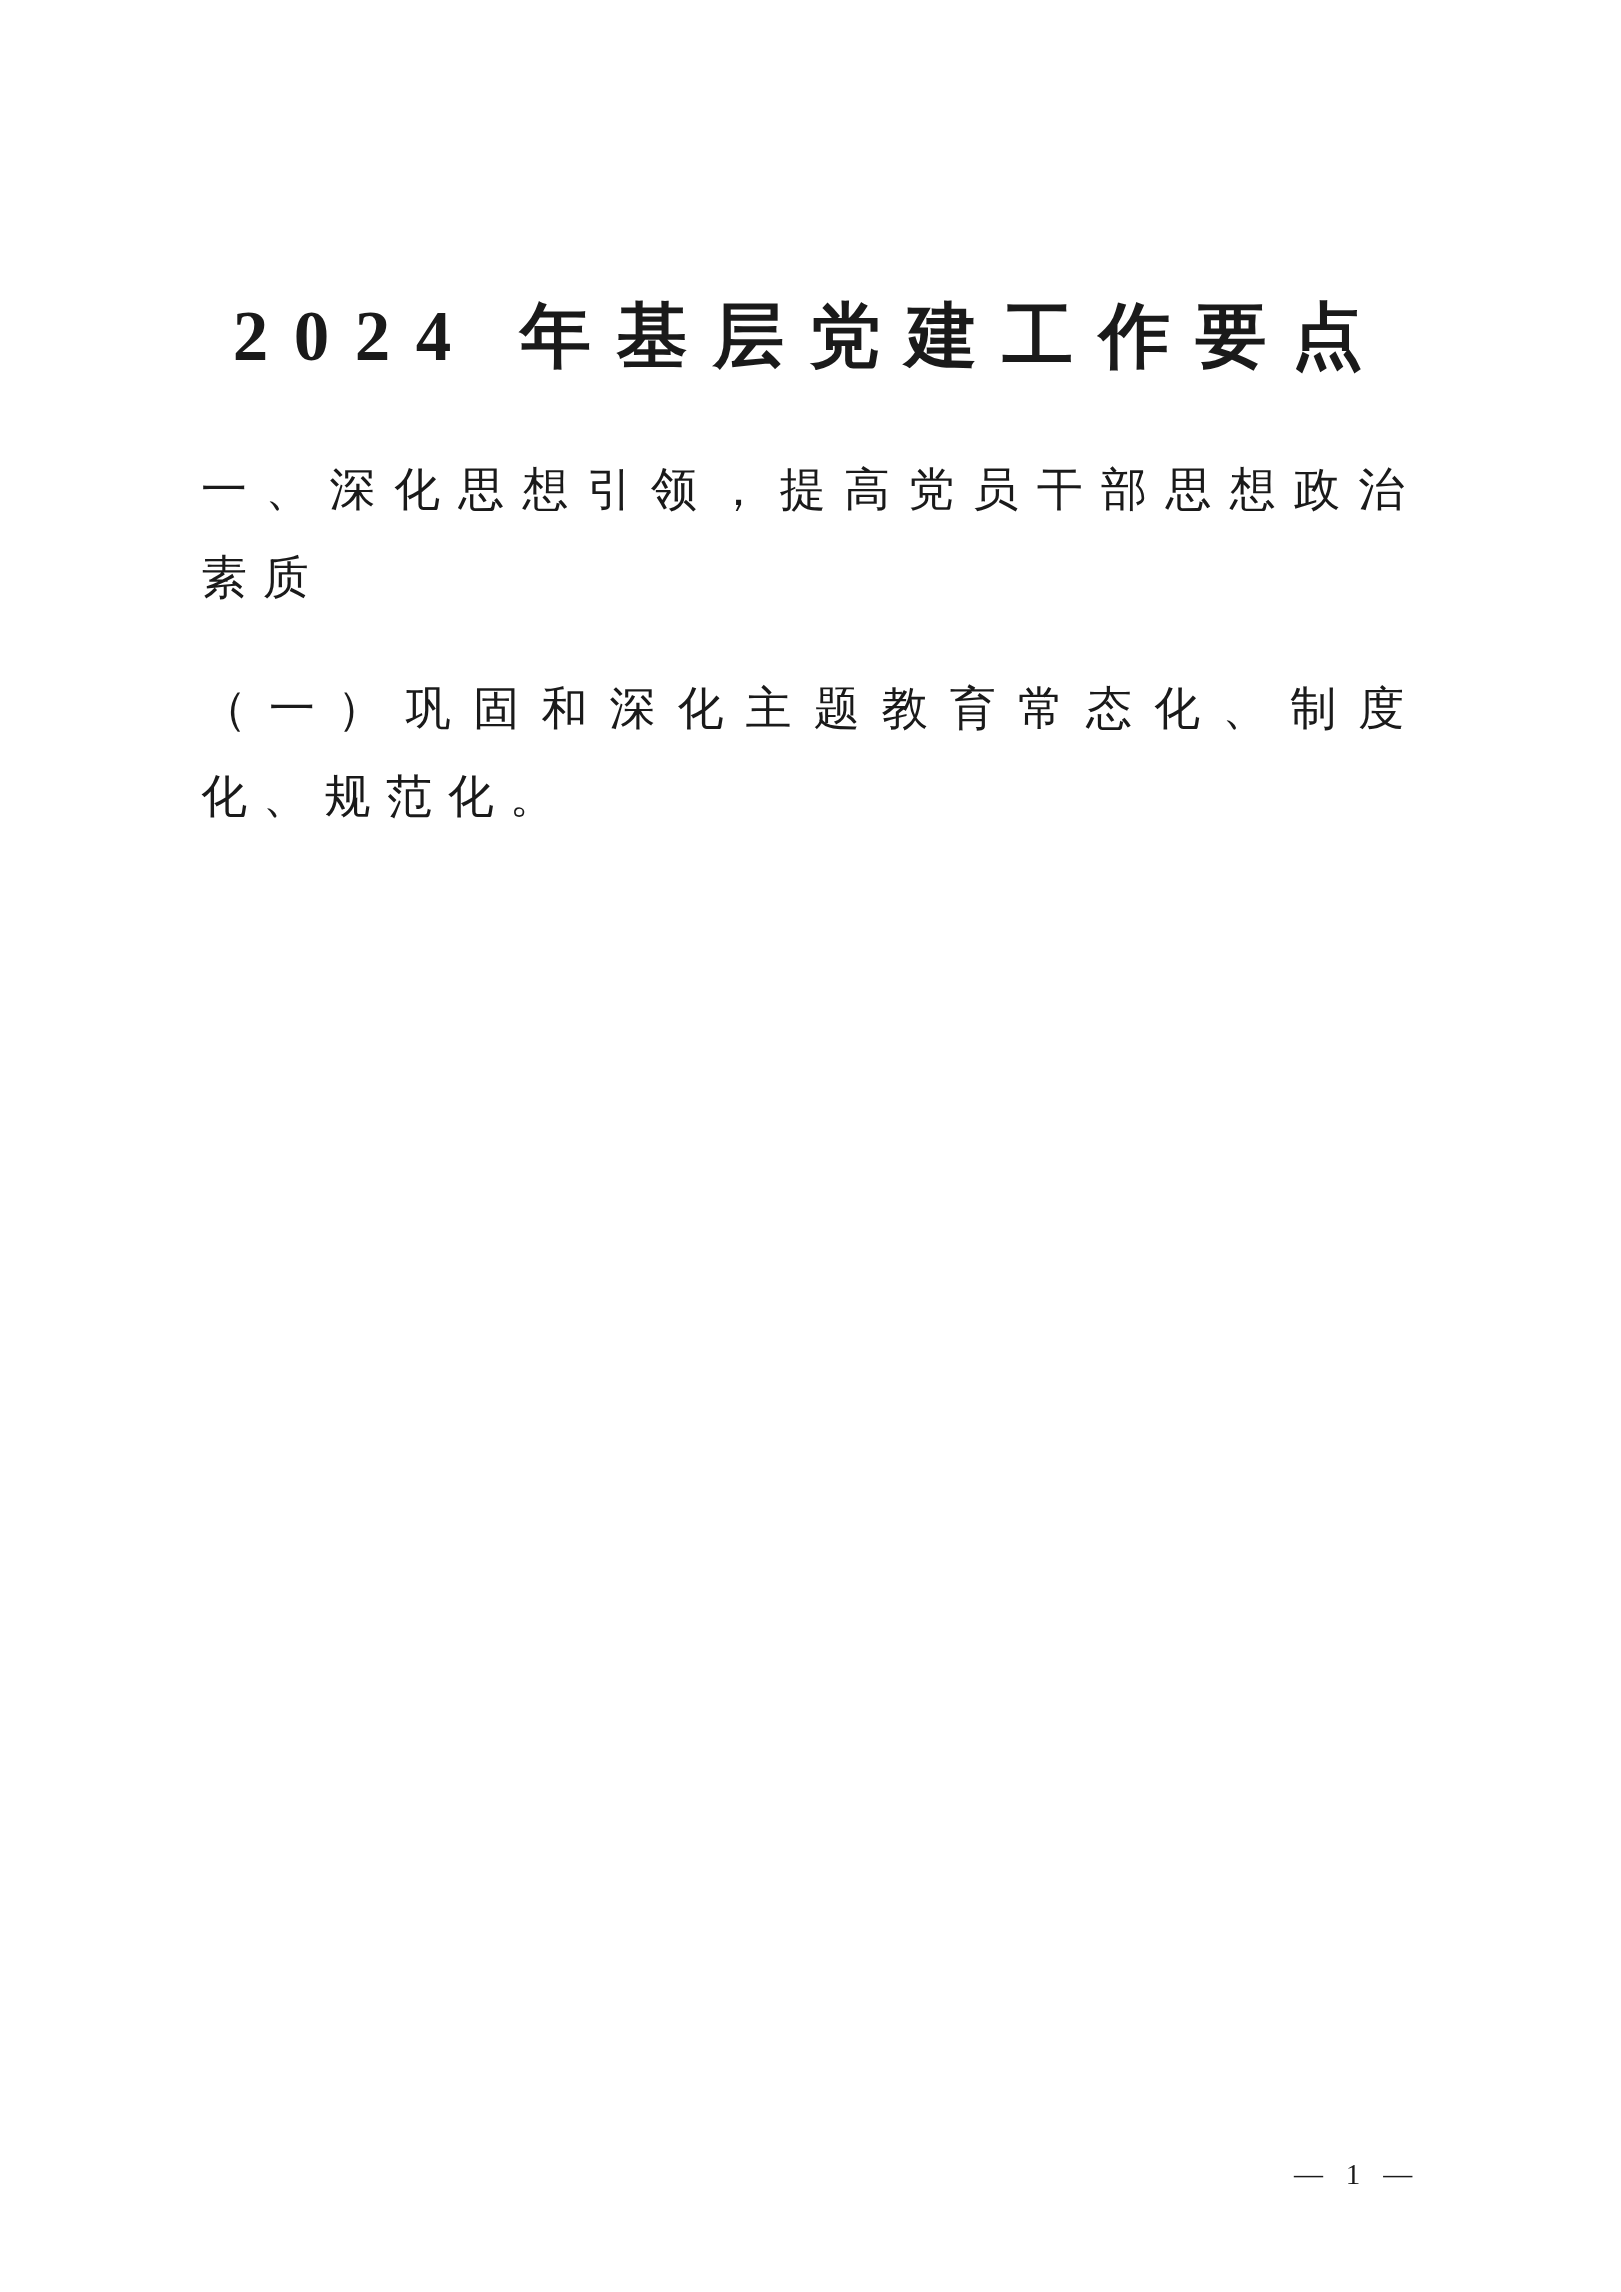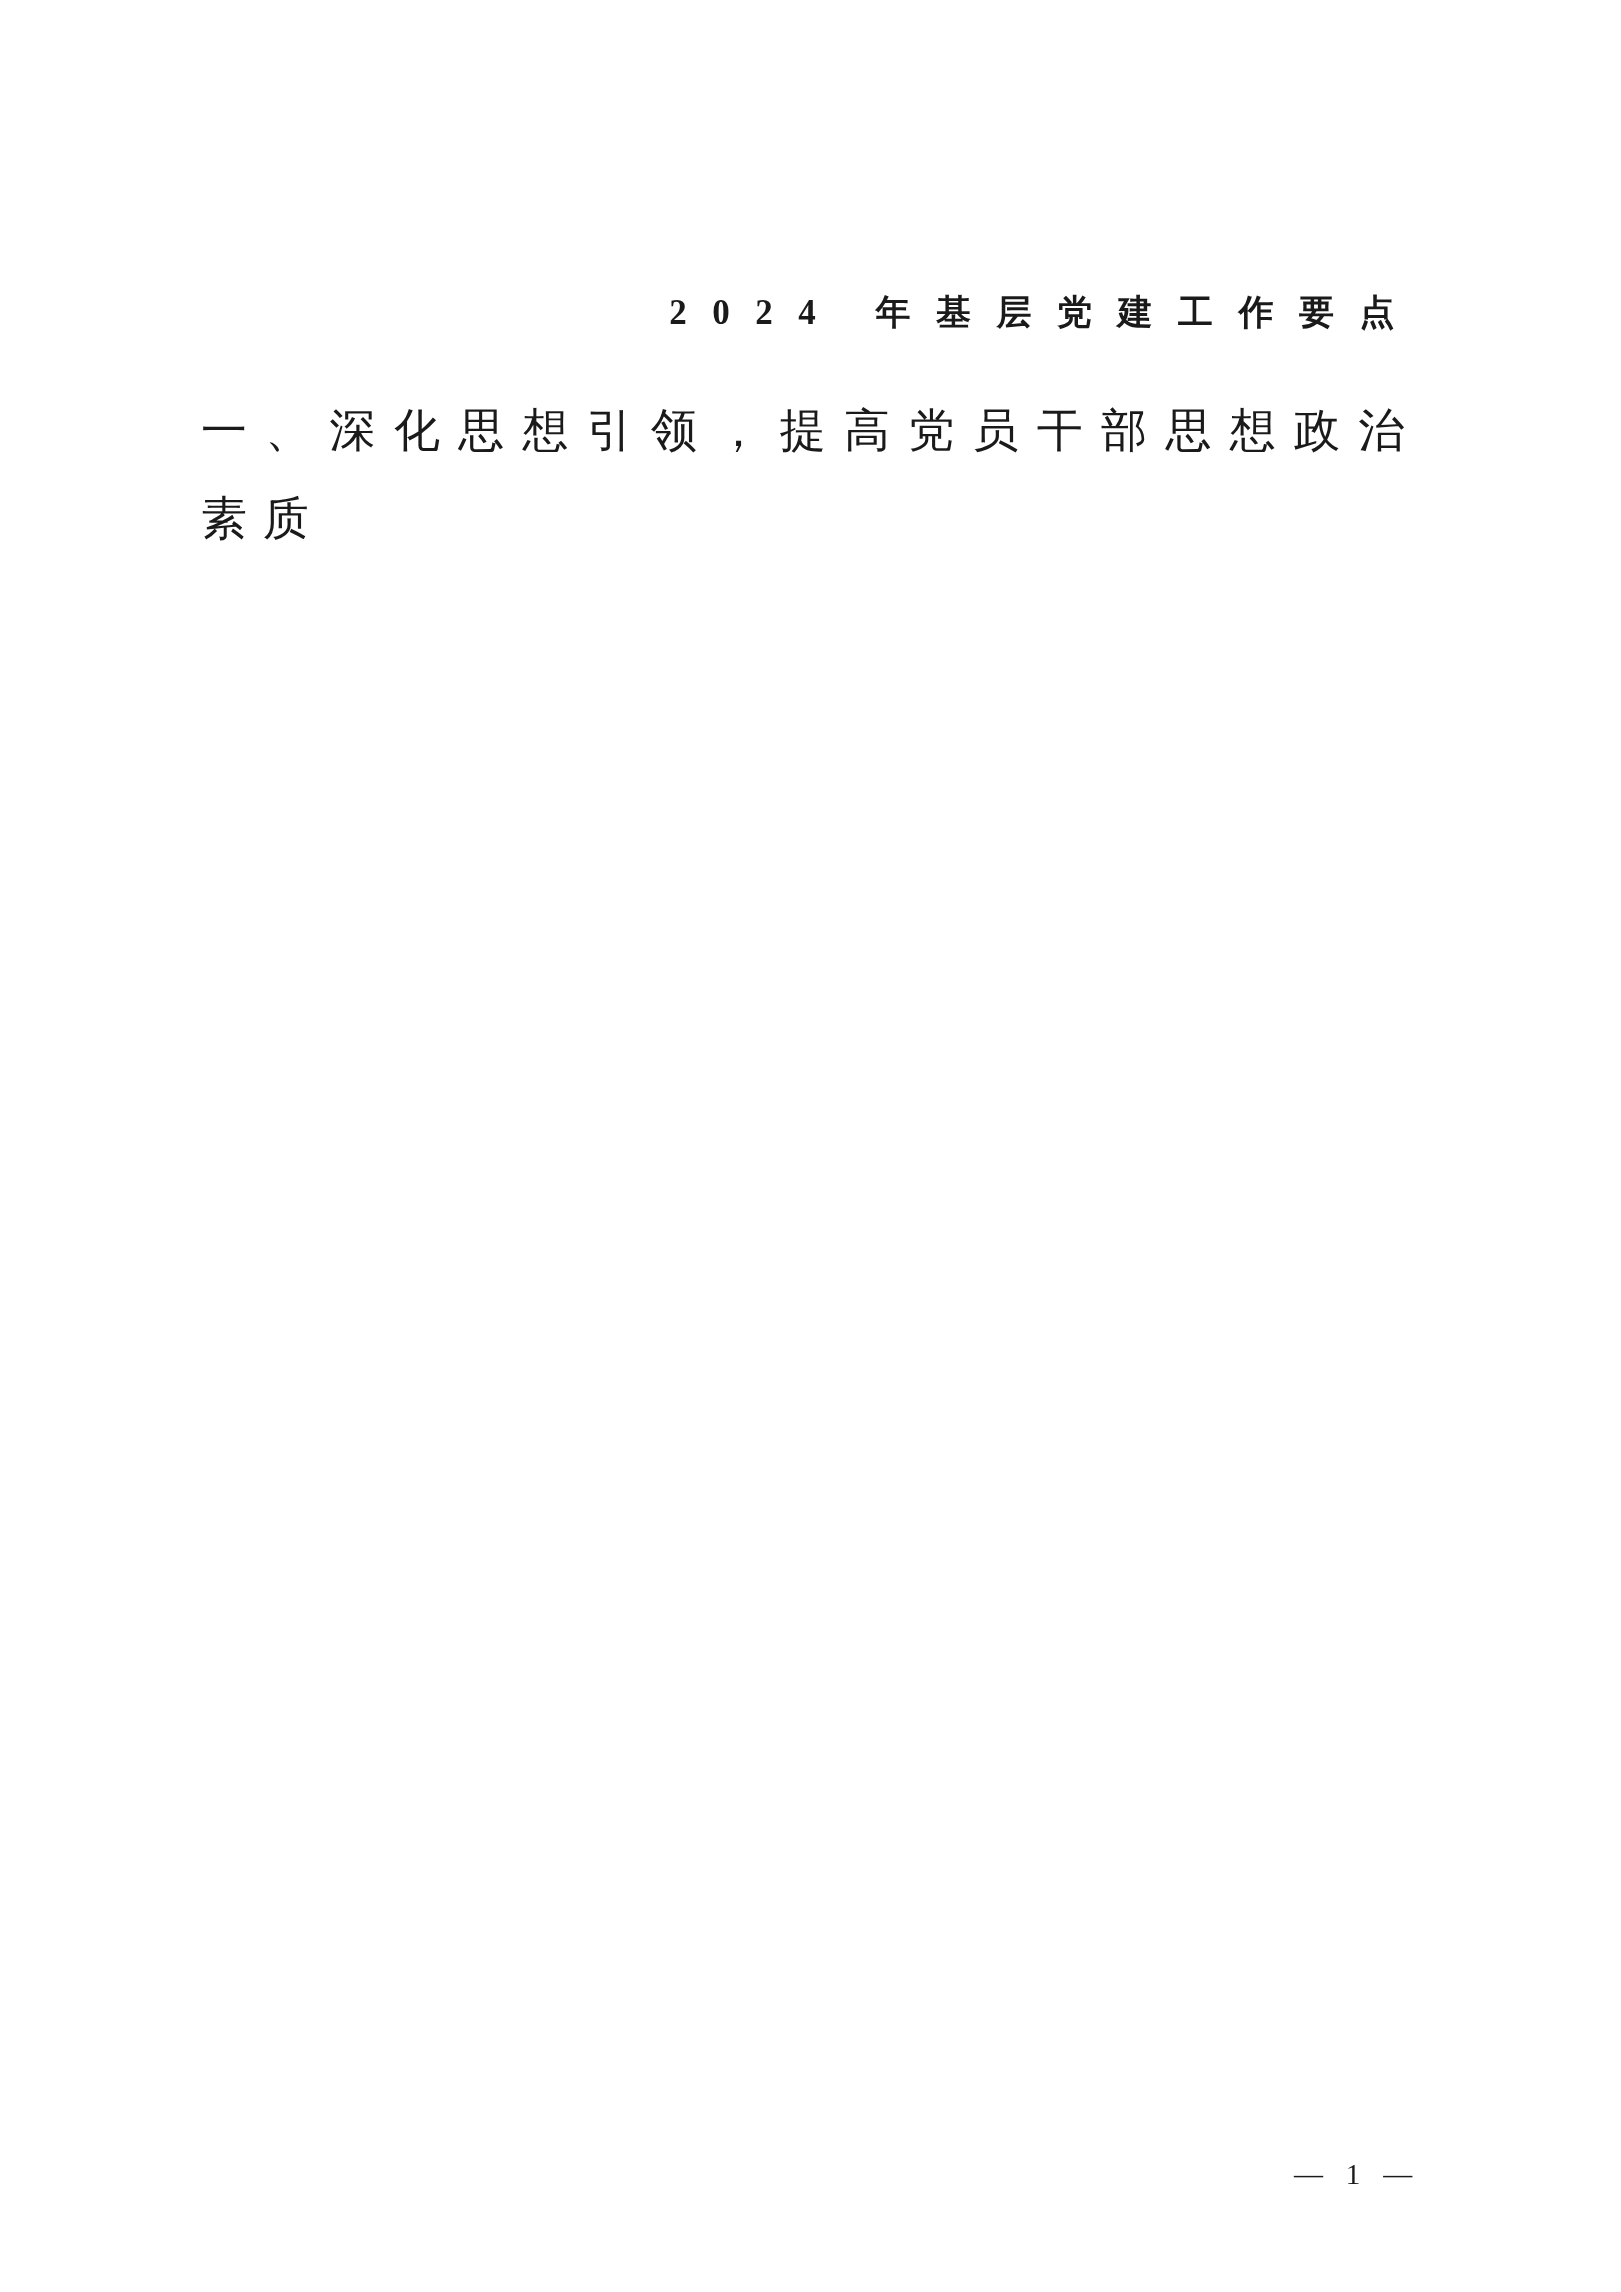--- a/index.html
+++ b/index.html
@@ -17,26 +17,26 @@
     overflow: hidden;
     margin: 0 auto;
   }
   .content {
     position: absolute;
     left: 201px;
     right: 201px;
     top: 290px;
   }
   .doc-title {
-    margin: 0 0 51px 0;
-    font-size: 35px;
+    margin: 0 0 64px 0;
+    font-size: 71px;
     font-weight: 700;
     line-height: 1.3;
     letter-spacing: 25.5px;
-    text-align: right;
+    text-align: center;
     white-space: nowrap;
   }
   .block {
     margin: 0 0 43px 0;
     font-size: 46px;
     line-height: 88px;
     letter-spacing: 15.7px;
     text-align: justify;
     text-justify: inter-ideograph;
   }
@@ -59,20 +59,21 @@
 </head>
 <body>
 
 <div class="page">
   <div class="content">
 
     <h1 class="doc-title">2024 年基层党建工作要点</h1>
 
     <p class="block block-heading">一、深化思想引领，提高党员干部思想政治素质</p>
 
+    <p class="block">（一）巩固和深化主题教育常态化、制度化、规范化。</p>
 
 
 
 
 
   </div>
 
   <div class="page-number">— 1 —</div>
 </div>
 

